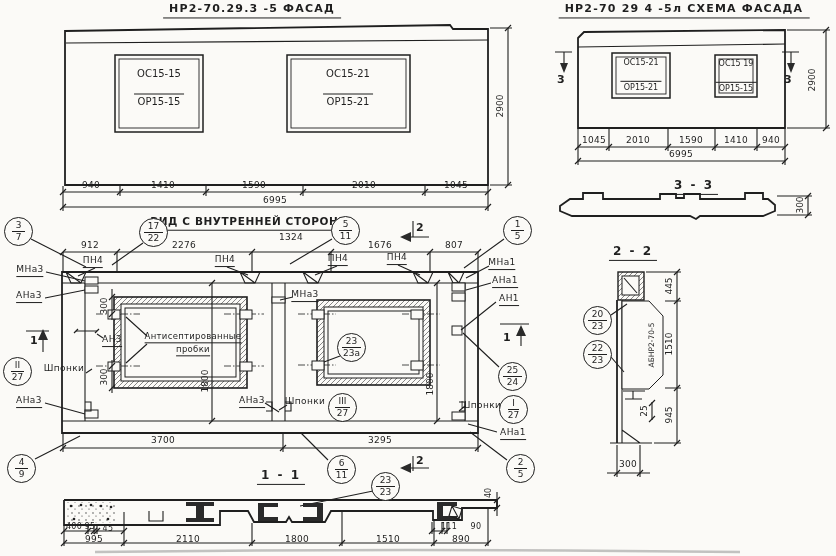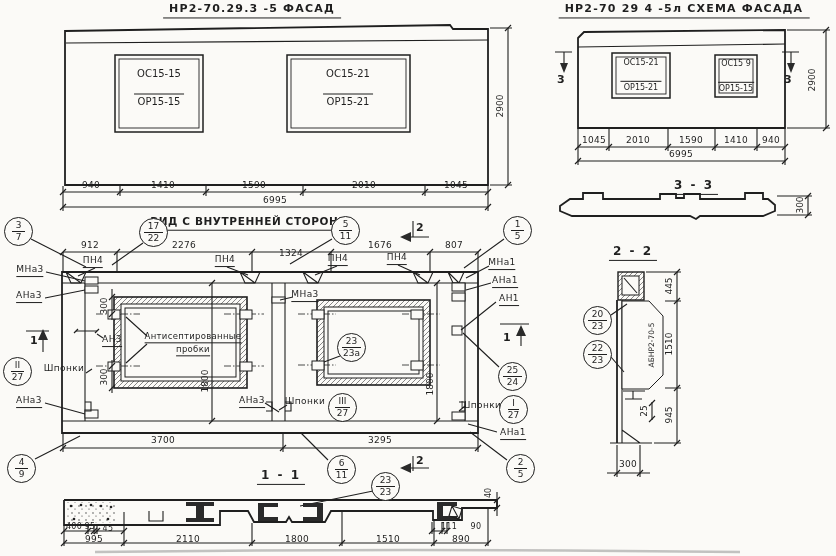--- a/index.html
+++ b/index.html
@@ -177,21 +177,21 @@
 <div class="frac" style="left:348px;top:87px;font-size:10px">
   <span class="ft">ОС15-21</span>
   <span class="fb">ОР15-21</span>
 </div>
 
 <div class="frac" style="left:641px;top:75px;font-size:8px">
   <span class="ft">ОС15-21</span>
   <span class="fb">ОР15-21</span>
 </div>
 <div class="frac" style="left:736px;top:76px;font-size:8px">
-  <span class="ft">ОС15 9</span>
+  <span class="ft">ОС15 19</span>
   <span class="fb">ОР15-15</span>
 </div>
 
 <div class="ctr" style="left:91px;top:186px">940</div>
 <div class="ctr" style="left:163px;top:186px">1410</div>
 <div class="ctr" style="left:254px;top:186px">1590</div>
 <div class="ctr" style="left:364px;top:186px">2010</div>
 <div class="ctr" style="left:456px;top:186px">1045</div>
 <div class="ctr" style="left:275px;top:201px">6995</div>
 <div class="rot" style="left:500px;top:106px">2900</div>
@@ -203,21 +203,21 @@
 <div class="ctr" style="left:771px;top:141px">940</div>
 <div class="ctr" style="left:681px;top:155px">6995</div>
 <div class="rot" style="left:812px;top:80px">2900</div>
 <div class="ctr mk" style="left:561px;top:80px">3</div>
 <div class="ctr mk" style="left:788px;top:80px">3</div>
 
 <div class="rot" style="left:800px;top:205px">300</div>
 
 <div class="ctr" style="left:90px;top:246px">912</div>
 <div class="ctr" style="left:184px;top:246px">2276</div>
-<div class="ctr" style="left:291px;top:254px">1324</div>
+<div class="ctr" style="left:291px;top:238px">1324</div>
 <div class="ctr" style="left:380px;top:246px">1676</div>
 <div class="ctr" style="left:454px;top:246px">807</div>
 <div class="ctr" style="left:163px;top:441px">3700</div>
 <div class="ctr" style="left:380px;top:441px">3295</div>
 <div class="rot" style="left:205px;top:381px">1800</div>
 <div class="rot" style="left:430px;top:384px">1800</div>
 <div class="rot" style="left:104px;top:306px">300</div>
 <div class="rot" style="left:104px;top:377px">300</div>
 
 <div class="ctr lbl ul" style="left:93px;top:262px">ПН4</div>

